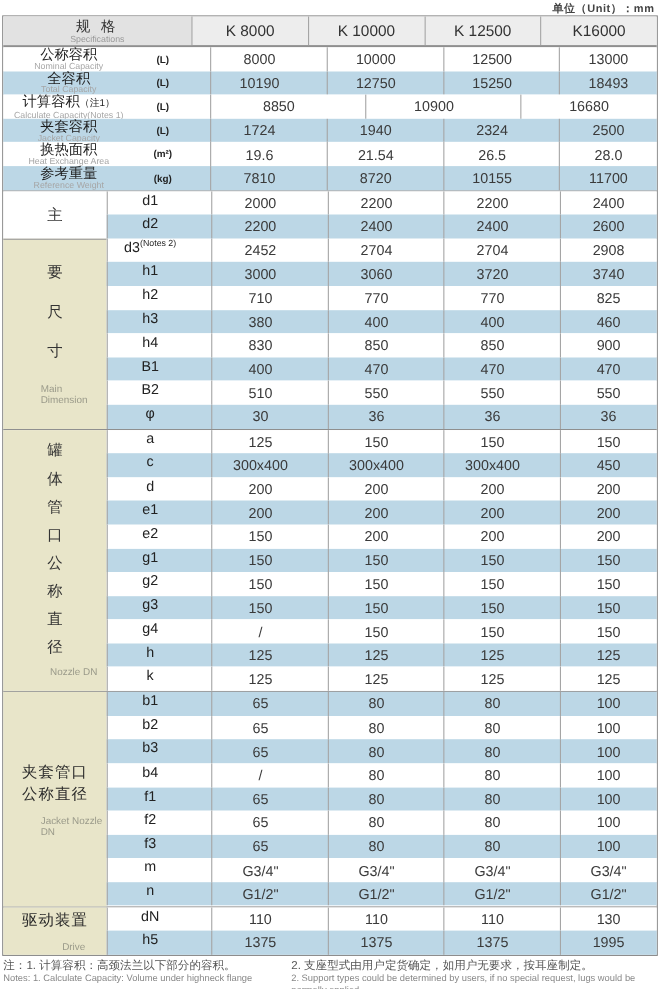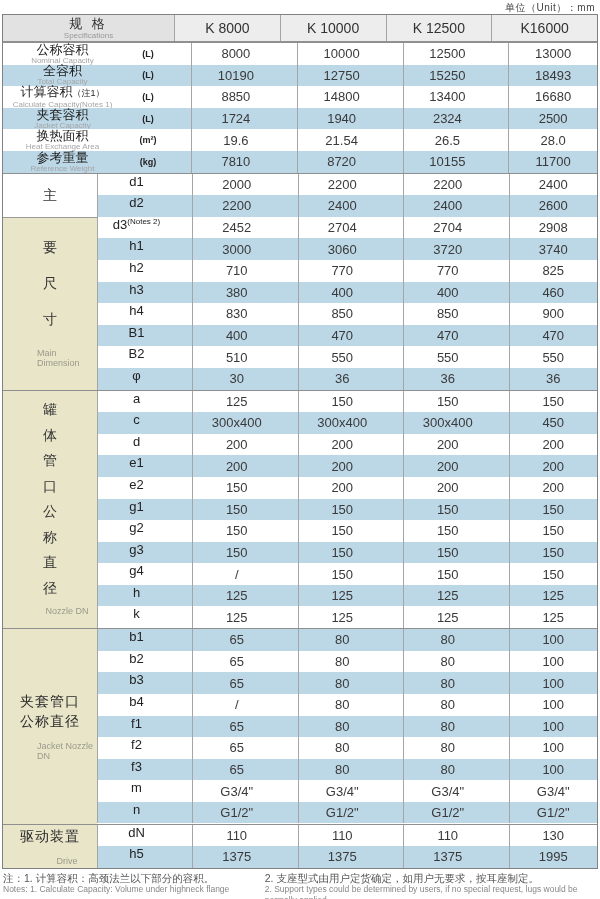--- a/index.html
+++ b/index.html
@@ -6,21 +6,21 @@
     --blue:#bcd7e6;
     --beige:#e8e5c9;
     --line:#a5a5a5;
     --outer:#818181;
   }
   html,body{margin:0;padding:0;background:#fff;}
   .page{
     position:relative;width:600px;height:899px;background:#fff;overflow:hidden;
     font-family:"Liberation Sans","DejaVu Sans",sans-serif;color:#333;
   }
-  .unit-note{position:absolute;top:1px;right:5px;font-size:10px;color:#444;letter-spacing:0.5px;}
+  .unit-note{position:absolute;top:1px;right:5px;font-size:10px;color:#444;letter-spacing:0.5px;font-weight:bold;}
   .spec-table{position:absolute;top:14px;left:2px;width:594px;border:1px solid var(--outer);background:#fff;}
   
   .header-row{display:flex;height:26px;border-bottom:2px solid #8f8f8f;background:#ededed;}
   .h-spec{width:171px;background:#e2e2e2;display:flex;flex-direction:column;align-items:center;justify-content:center;}
   .h-cn{font-size:13px;line-height:14px;color:#333;letter-spacing:3px;}
   .h-en{font-size:8px;line-height:9px;color:#999;}
   .h-col{flex:1;border-left:1px solid var(--line);display:flex;align-items:center;justify-content:center;font-size:14px;color:#333;}
   
   .band{display:flex;border-top:1px solid #8f8f8f;}
   .band-capacity{border-top:none;}
@@ -102,22 +102,21 @@
             </div>
             <div class="row">
               <div class="cap-label">
                 <div class="cap-main">
                   <div class="cap-cn"><span>计算容积</span><span class="sm">（注1）</span></div>
                   <div class="cap-en"><span>Calculate Capacity</span><span class="sm">(Notes 1)</span></div>
                 </div>
                 <span class="cap-unit">(L)</span>
               </div>
               <div class="val-cell">8850</div>
-              <div class="val-cell">14800</div>
-              <div class="val-cell">13400</div>
+              <div class="val-cell">10900</div>
               <div class="val-cell">16680</div>
             </div>
             <div class="row blue">
               <div class="cap-label">
                 <div class="cap-main">
                   <div class="cap-cn"><span>夹套容积</span></div>
                   <div class="cap-en"><span>Jacket Capacity</span></div>
                 </div>
                 <span class="cap-unit">(L)</span>
               </div>

